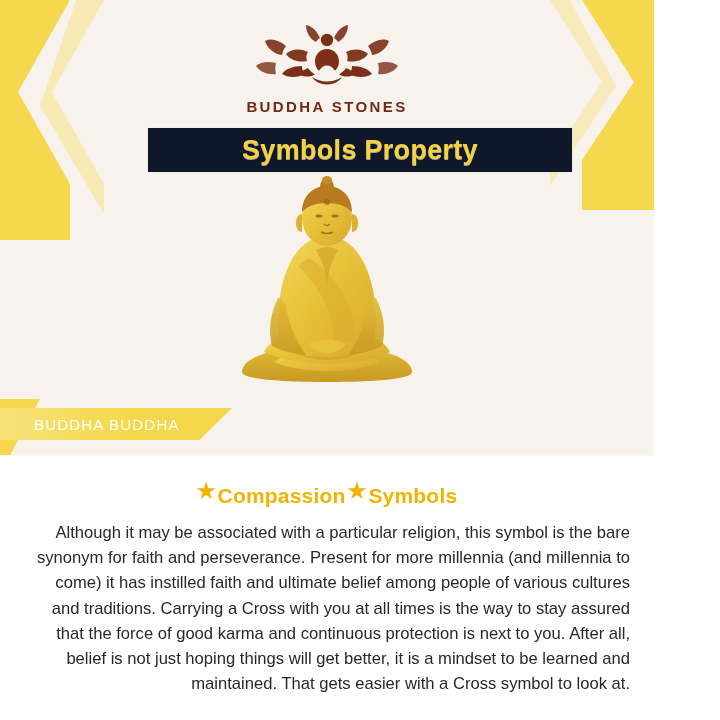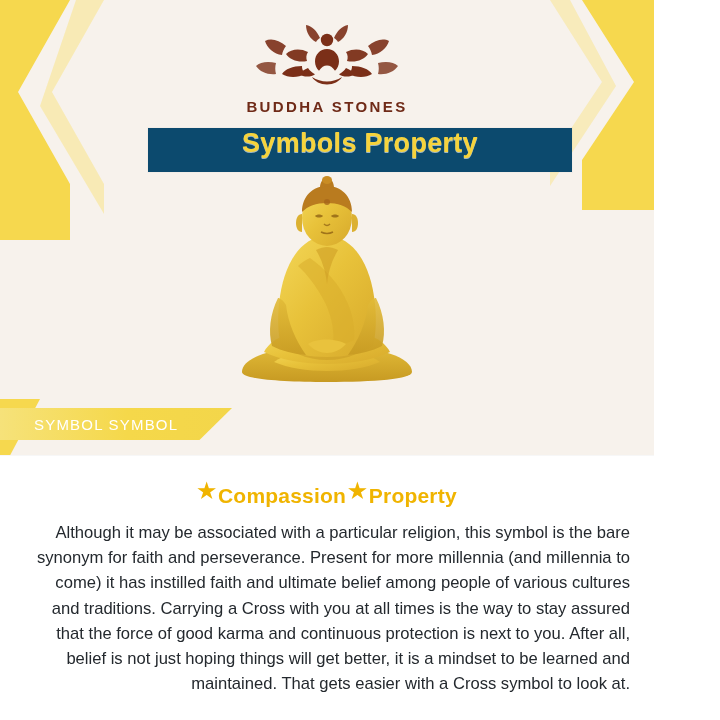--- a/index.html
+++ b/index.html
@@ -52,22 +52,23 @@
     font-weight: bold;
   }
 
   
   .title-band {
     position: absolute;
     top: 128px;
     left: 148px;
     width: 424px;
     height: 44px;
-    background: #0c4a6e;
-    display: flex;
+    background: #0f172a;
+    display: flex;
+    align-items: center;
     justify-content: center;
     box-shadow: 0 0 0 1px rgba(0,0,0,0.02);
   }
   .title-band-text {
     font-size: 27px;
     font-weight: bold;
     color: #f6d33c;
     letter-spacing: 0.3px;
     text-shadow: 0 1px 0 rgba(255,255,255,0.6);
   }
@@ -253,27 +254,27 @@
       <path d="M109 56c4 2 8 2 12 0" stroke="#8a5c12" stroke-width="1.6" fill="none" opacity="0.75"></path>
 
       <path d="M90 38c-4 0-6 4-6 9s2 9 6 9z" fill="#dcb131"></path>
       <path d="M140 38c4 0 6 4 6 9s-2 9-6 9z" fill="#dcb131"></path>
 
       <circle cx="115" cy="26" r="3" fill="#a5651a" opacity="0.8"></circle>
     </svg>
   </div>
 
   <div class="symbol-tag">
-    <span class="symbol-tag-text">SYMBOL SYMBOL</span>
+    <span class="symbol-tag-text">BUDDHA BUDDHA</span>
   </div>
 
   <div class="body-panel">
     <div class="panel-top-edge"></div>
     <div class="subtitle-row">
       <span class="star">★</span>
       <span class="subtitle-text">Compassion</span>
       <span class="star">★</span>
-      <span class="subtitle-text">Property</span>
+      <span class="subtitle-text">Symbols</span>
     </div>
     <p class="paragraph">Although it may be associated with a particular religion, this symbol is the bare synonym for faith and perseverance. Present for more millennia (and millennia to come) it has instilled faith and ultimate belief among people of various cultures and traditions. Carrying a Cross with you at all times is the way to stay assured that the force of good karma and continuous protection is next to you. After all, belief is not just hoping things will get better, it is a mindset to be learned and maintained. That gets easier with a Cross symbol to look at.</p>
   </div>
 
 </div>
 
 </body></html>

